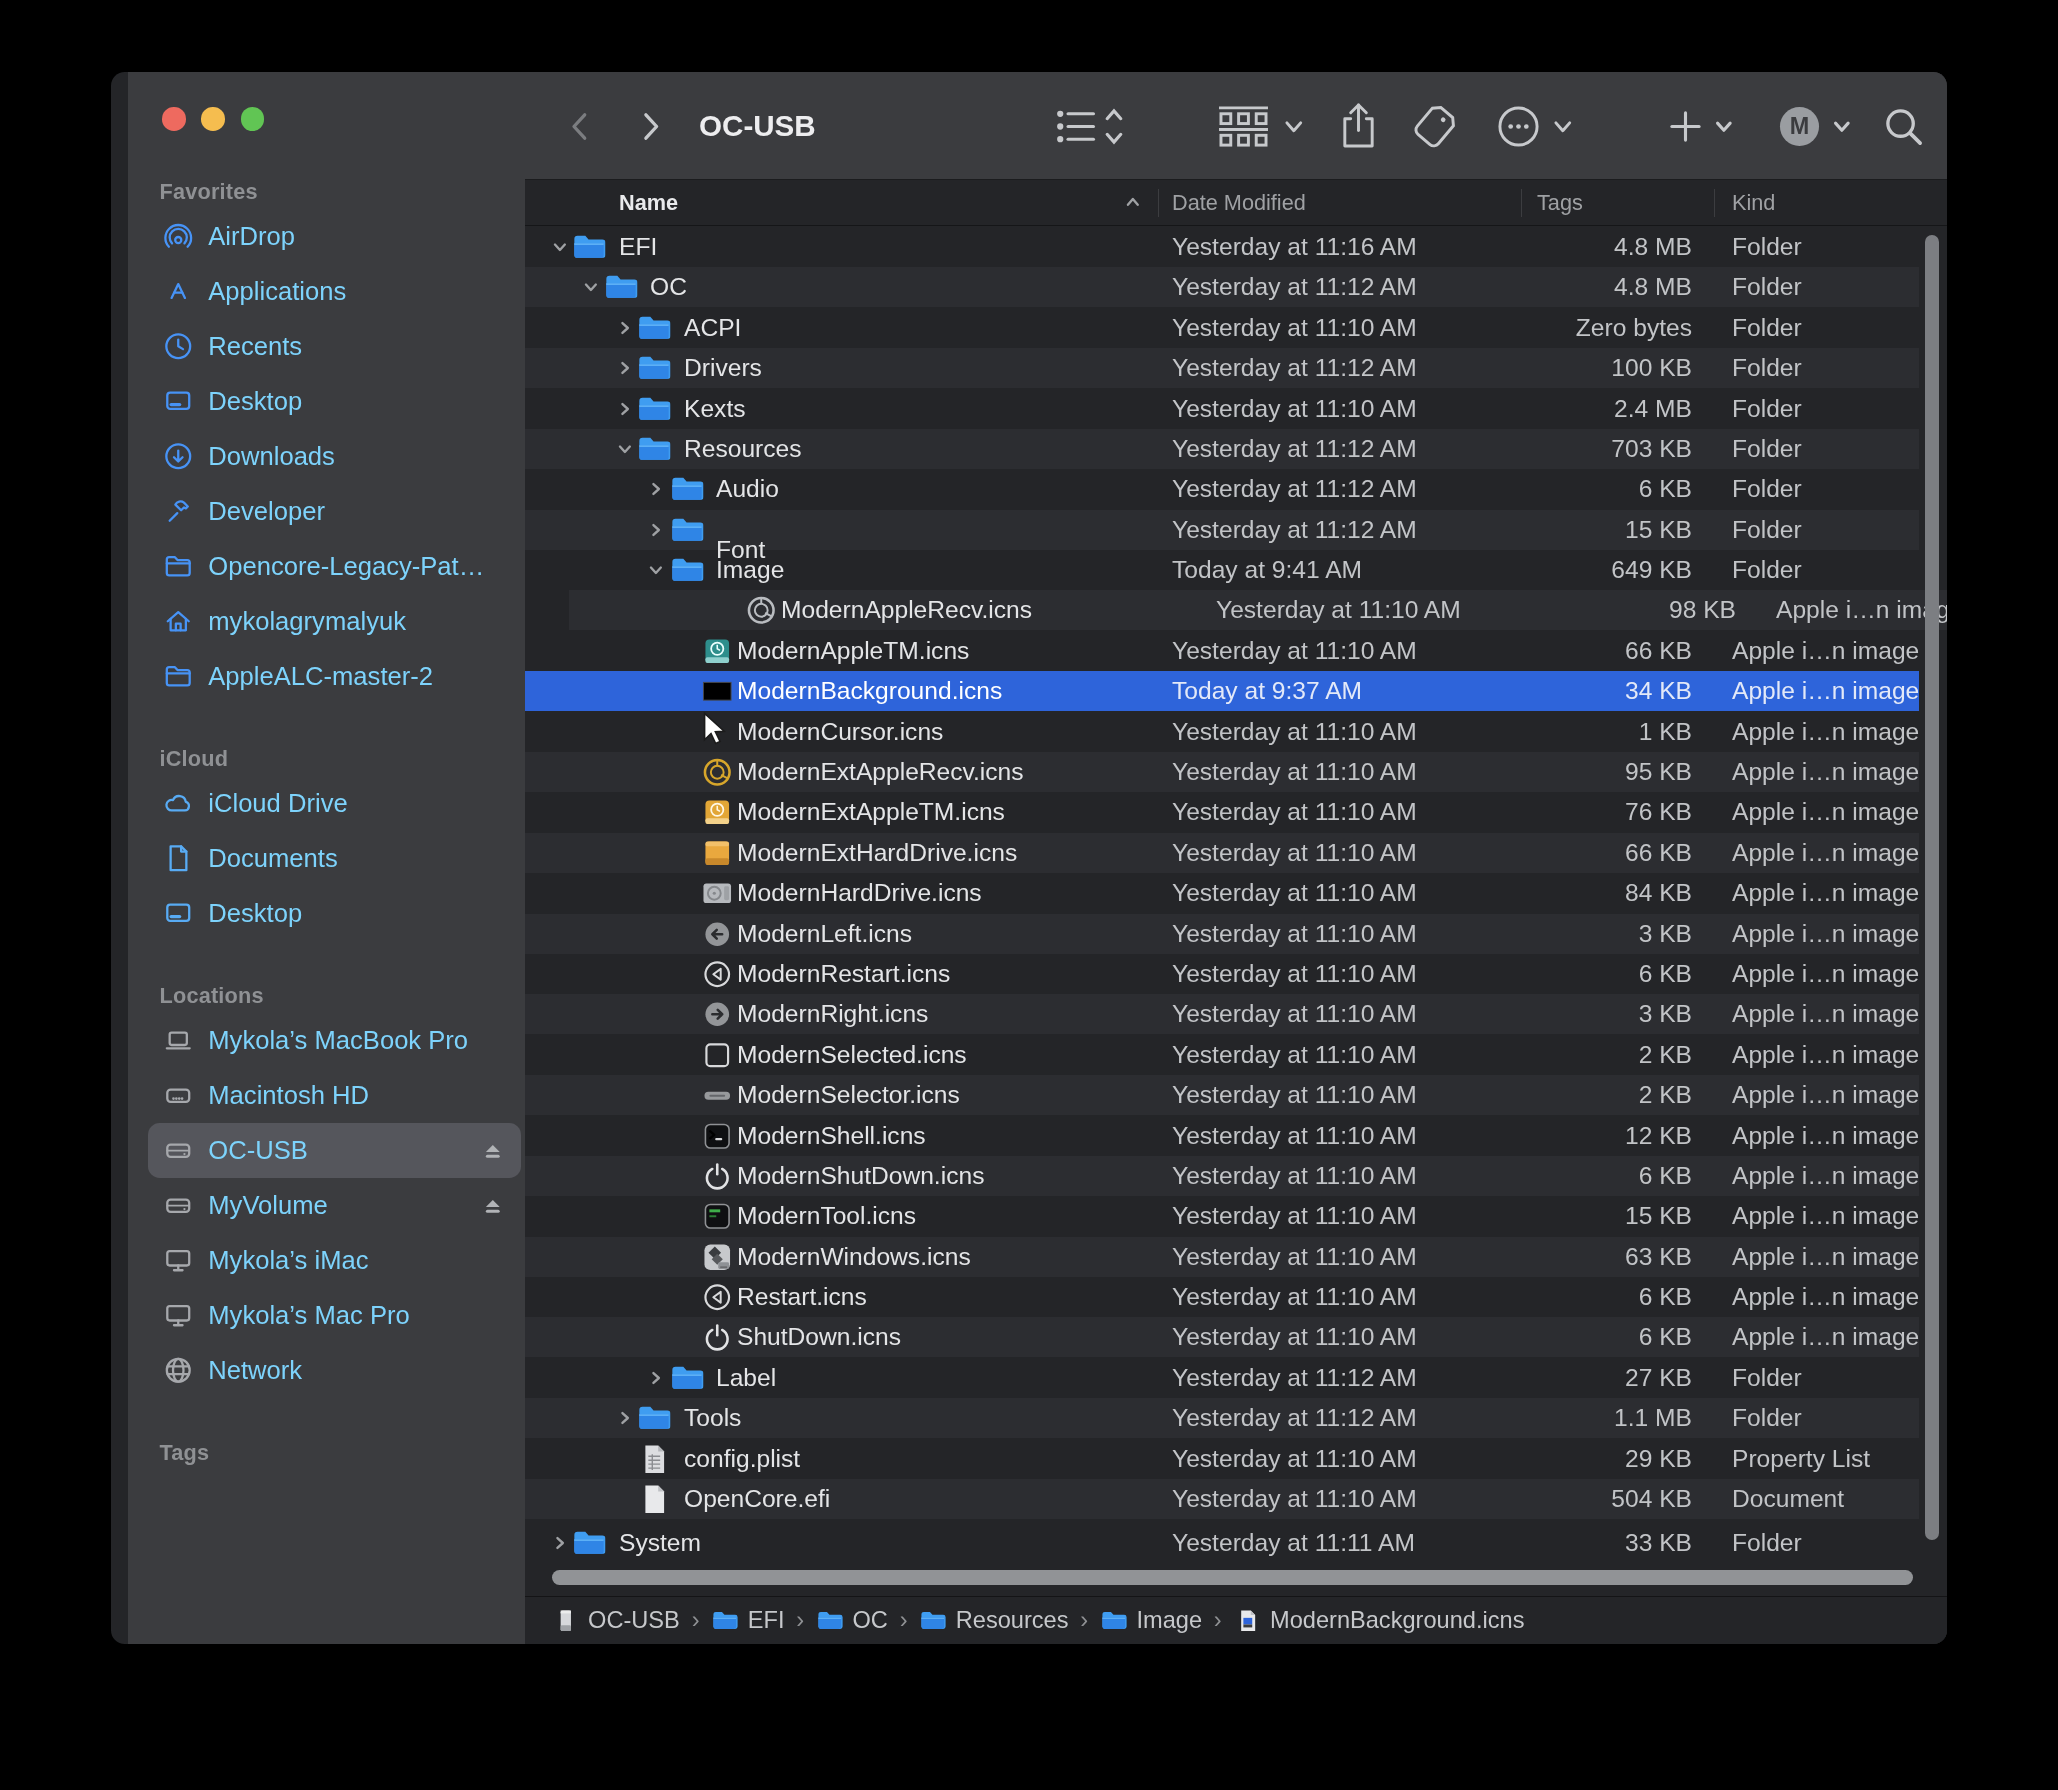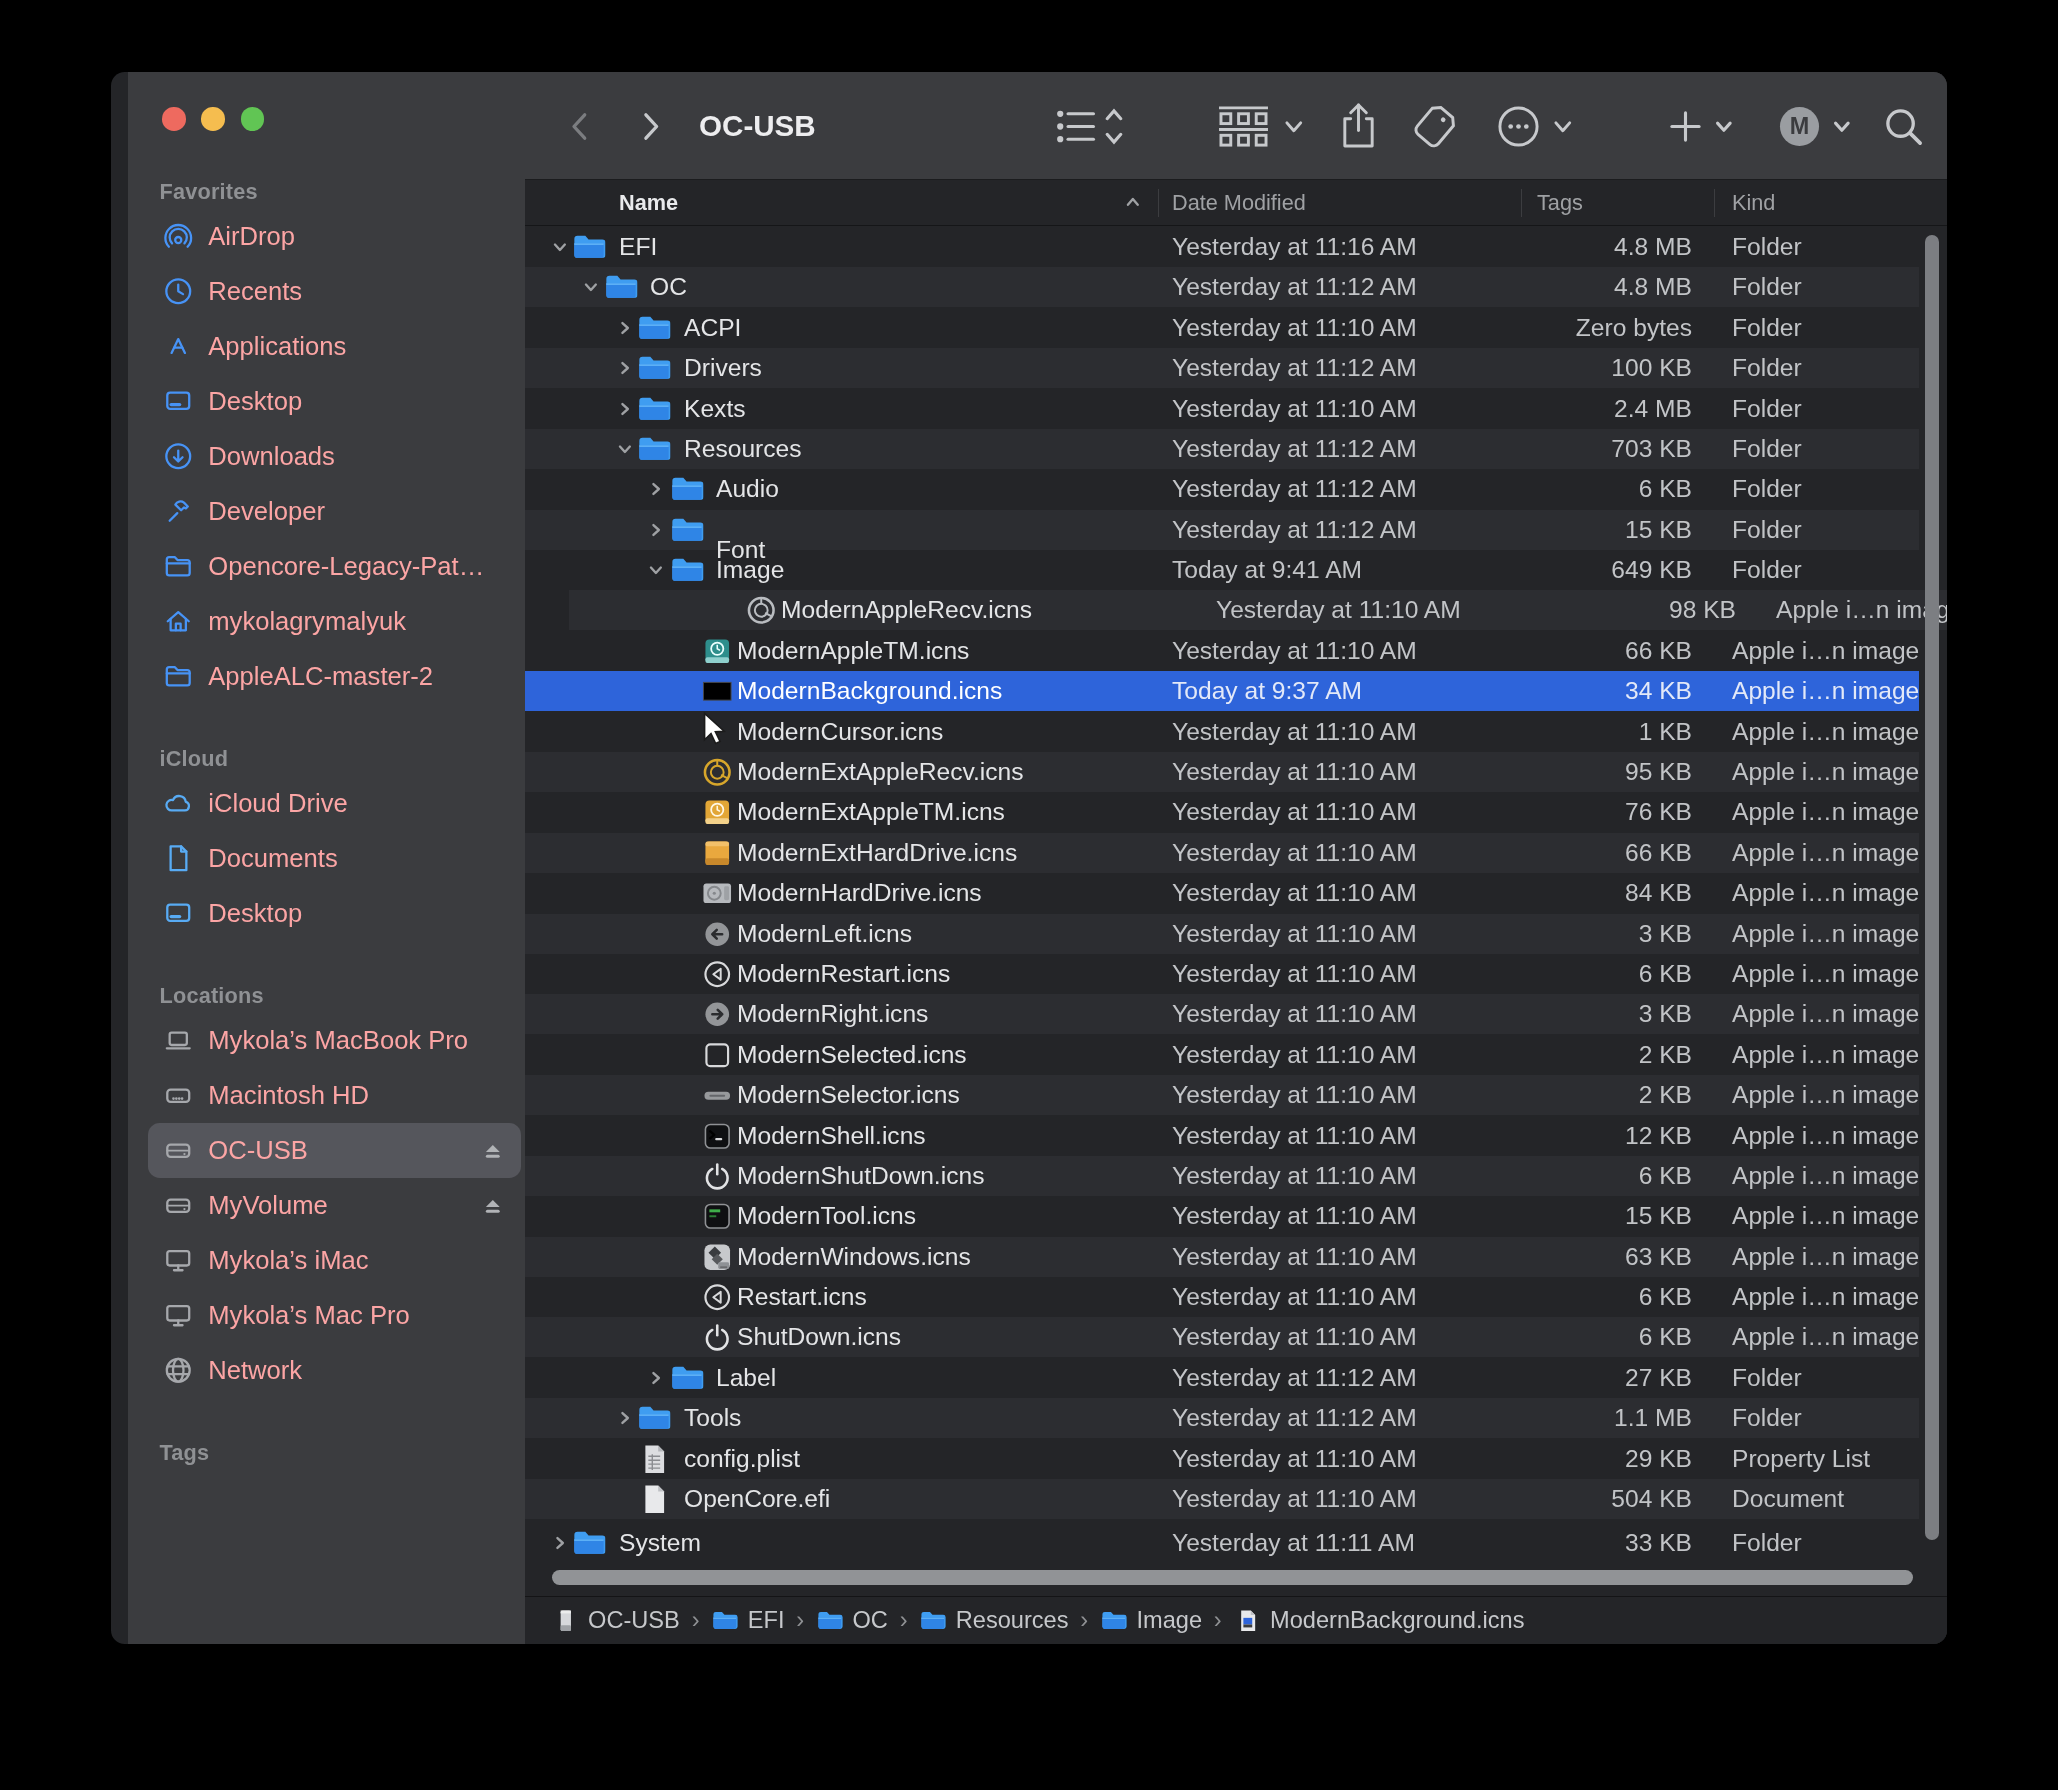--- a/index.html
+++ b/index.html
@@ -30,21 +30,21 @@
     height:35px;display:flex;align-items:center;padding-left:31.5px;
     color:#8f9194;font-size:21.7px;font-weight:700;letter-spacing:0.2px;
   }
   .side-item{
     height:55px;margin:0 19.7px;border-radius:11.8px;display:flex;align-items:center;
     padding-left:11.8px;position:relative;
   }
   .side-item.selected{background:#55565c;}
   .side-icon{width:37px;height:33px;display:flex;align-items:center;justify-content:center;flex:0 0 37px;}
   .side-icon svg{width:30.5px;height:30.5px;}
-  .side-label{color:#fca5a5;font-size:25.6px;margin-left:11.8px;white-space:nowrap;overflow:hidden;text-overflow:ellipsis;max-width:276px;}
+  .side-label{color:#7dd3fc;font-size:25.6px;margin-left:11.8px;white-space:nowrap;overflow:hidden;text-overflow:ellipsis;max-width:276px;}
   .eject{position:absolute;right:13.8px;top:50%;transform:translateY(-50%);width:29.6px;height:29.6px;color:#b1b3b6;}
   .eject svg{width:29.6px;height:29.6px;}
   
   .main{position:absolute;left:414px;top:0;width:1422px;height:100%;background:#242528;}
   .toolbar{
     position:absolute;left:0;top:0;width:100%;height:108px;background:#3b3c3f;
     border-bottom:1px solid #1b1c1e;box-sizing:border-box;
   }
   .tb{position:absolute;top:0;height:108px;display:flex;align-items:center;color:#c7c9cc;}
   .tb svg{display:block;}
@@ -123,38 +123,38 @@
                   <path d="M6.2 27 a13.5 13.5 0 1 1 19.6 0"></path>
                 </g>
               </svg>
             </span>
             <span class="side-label">AirDrop</span>
           </div>
           <div class="side-item">
             <span class="side-icon" style="color: rgb(71, 147, 246);">
               <svg viewBox="0 0 32 32">
                 <g fill="none" stroke="currentColor" stroke-width="2.4" stroke-linecap="round" stroke-linejoin="round">
-                  <circle cx="16" cy="16" r="12.5"></circle>
-                  <path d="M16 9 v7 l5 3"></path>
-                </g>
-              </svg>
-            </span>
-            <span class="side-label">Recents</span>
-          </div>
-          <div class="side-item">
-            <span class="side-icon" style="color: rgb(71, 147, 246);">
-              <svg viewBox="0 0 32 32">
-                <g fill="none" stroke="currentColor" stroke-width="2.4" stroke-linecap="round" stroke-linejoin="round">
                   <path d="M9 23 L16 8.5 L23 23"></path>
                   <path d="M11.8 17.5 h8.4"></path>
                   <path d="M6 23 h20" opacity="0"></path>
                 </g>
               </svg>
             </span>
             <span class="side-label">Applications</span>
+          </div>
+          <div class="side-item">
+            <span class="side-icon" style="color: rgb(71, 147, 246);">
+              <svg viewBox="0 0 32 32">
+                <g fill="none" stroke="currentColor" stroke-width="2.4" stroke-linecap="round" stroke-linejoin="round">
+                  <circle cx="16" cy="16" r="12.5"></circle>
+                  <path d="M16 9 v7 l5 3"></path>
+                </g>
+              </svg>
+            </span>
+            <span class="side-label">Recents</span>
           </div>
           <div class="side-item">
             <span class="side-icon" style="color: rgb(71, 147, 246);">
               <svg viewBox="0 0 32 32">
                 <g fill="none" stroke="currentColor" stroke-width="2.4" stroke-linecap="round" stroke-linejoin="round">
                   <rect x="4.5" y="7" width="23" height="17" rx="3"></rect>
                   <path d="M8.5 19.5 h9" stroke-width="3.4"></path>
                 </g>
               </svg>
             </span>

